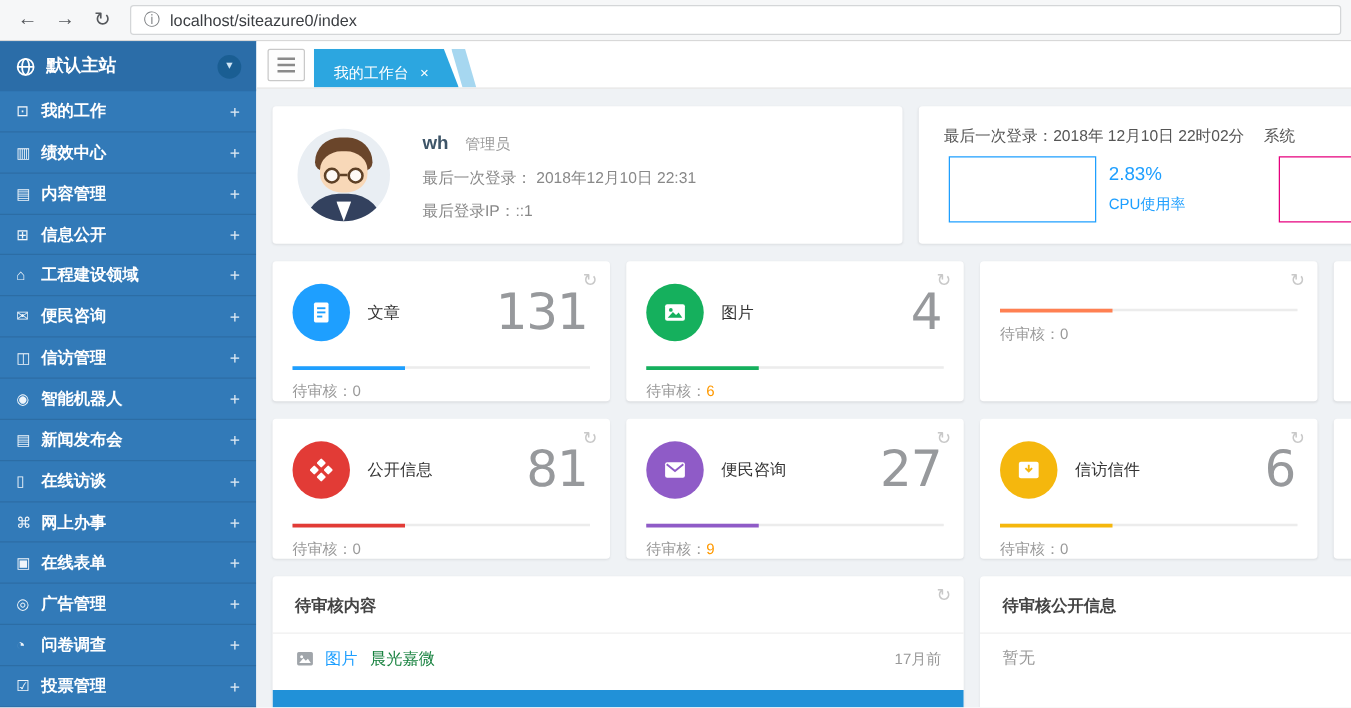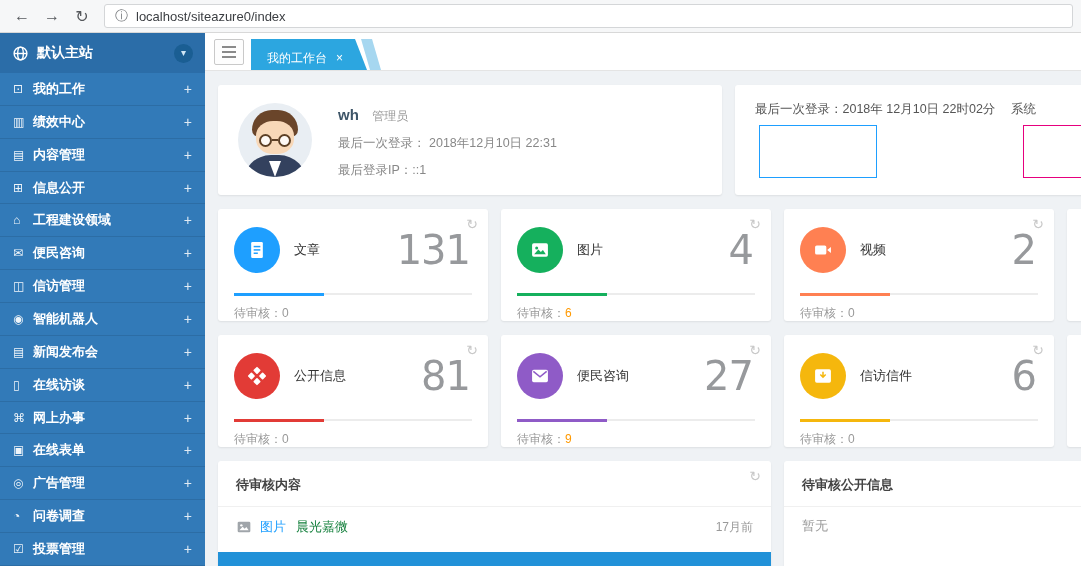--- a/index.html
+++ b/index.html
@@ -248,20 +248,24 @@
               <span>最后登录IP：</span><span>::1</span>
             </div>
           </div>
         </div>
 
         <div class="card system-card">
           <div class="sys-time">
             <span>最后一次登录：</span><span>2018年 12月10日 22时02分</span>
           </div>
           <div class="cpu-box"></div>
+          <div class="cpu-text">
+            <div class="cpu-pct">2.83%</div>
+            <div class="cpu-label">CPU使用率</div>
+          </div>
           <div class="sys-col2">系统</div>
           <div class="mem-box"></div>
         </div>
       </div>
 
       <div class="row">
         <div class="card stat-card s-blue">
           <span class="refresh">↻</span>
           <div class="stat-head">
             <span class="circle">
@@ -299,30 +303,20 @@
           <div class="bar">
               <div class="bar-fill"></div>
             </div>
           <div class="pending">
             <span>待审核：</span><span class="hl">6</span>
           </div>
         </div>
 
         <div class="card stat-card s-orange">
           <span class="refresh">↻</span>
-          <div class="stat-head">
-            <span class="circle">
-              <svg width="20" height="20" viewBox="0 0 24 24">
-                  <rect x="2.5" y="6.5" width="13.5" height="11" rx="2" fill="#fff"></rect>
-                  <path d="M17 12 L21.5 8.5 V15.5 Z" fill="#fff"></path>
-                </svg>
-            </span>
-            <span class="stat-label">视频</span>
-            <span class="big-num">2</span>
-          </div>
           <div class="bar">
               <div class="bar-fill"></div>
             </div>
           <div class="pending">
             <span>待审核：</span><span>0</span>
           </div>
         </div>
 
         <div class="card sliver"></div>
       </div>

